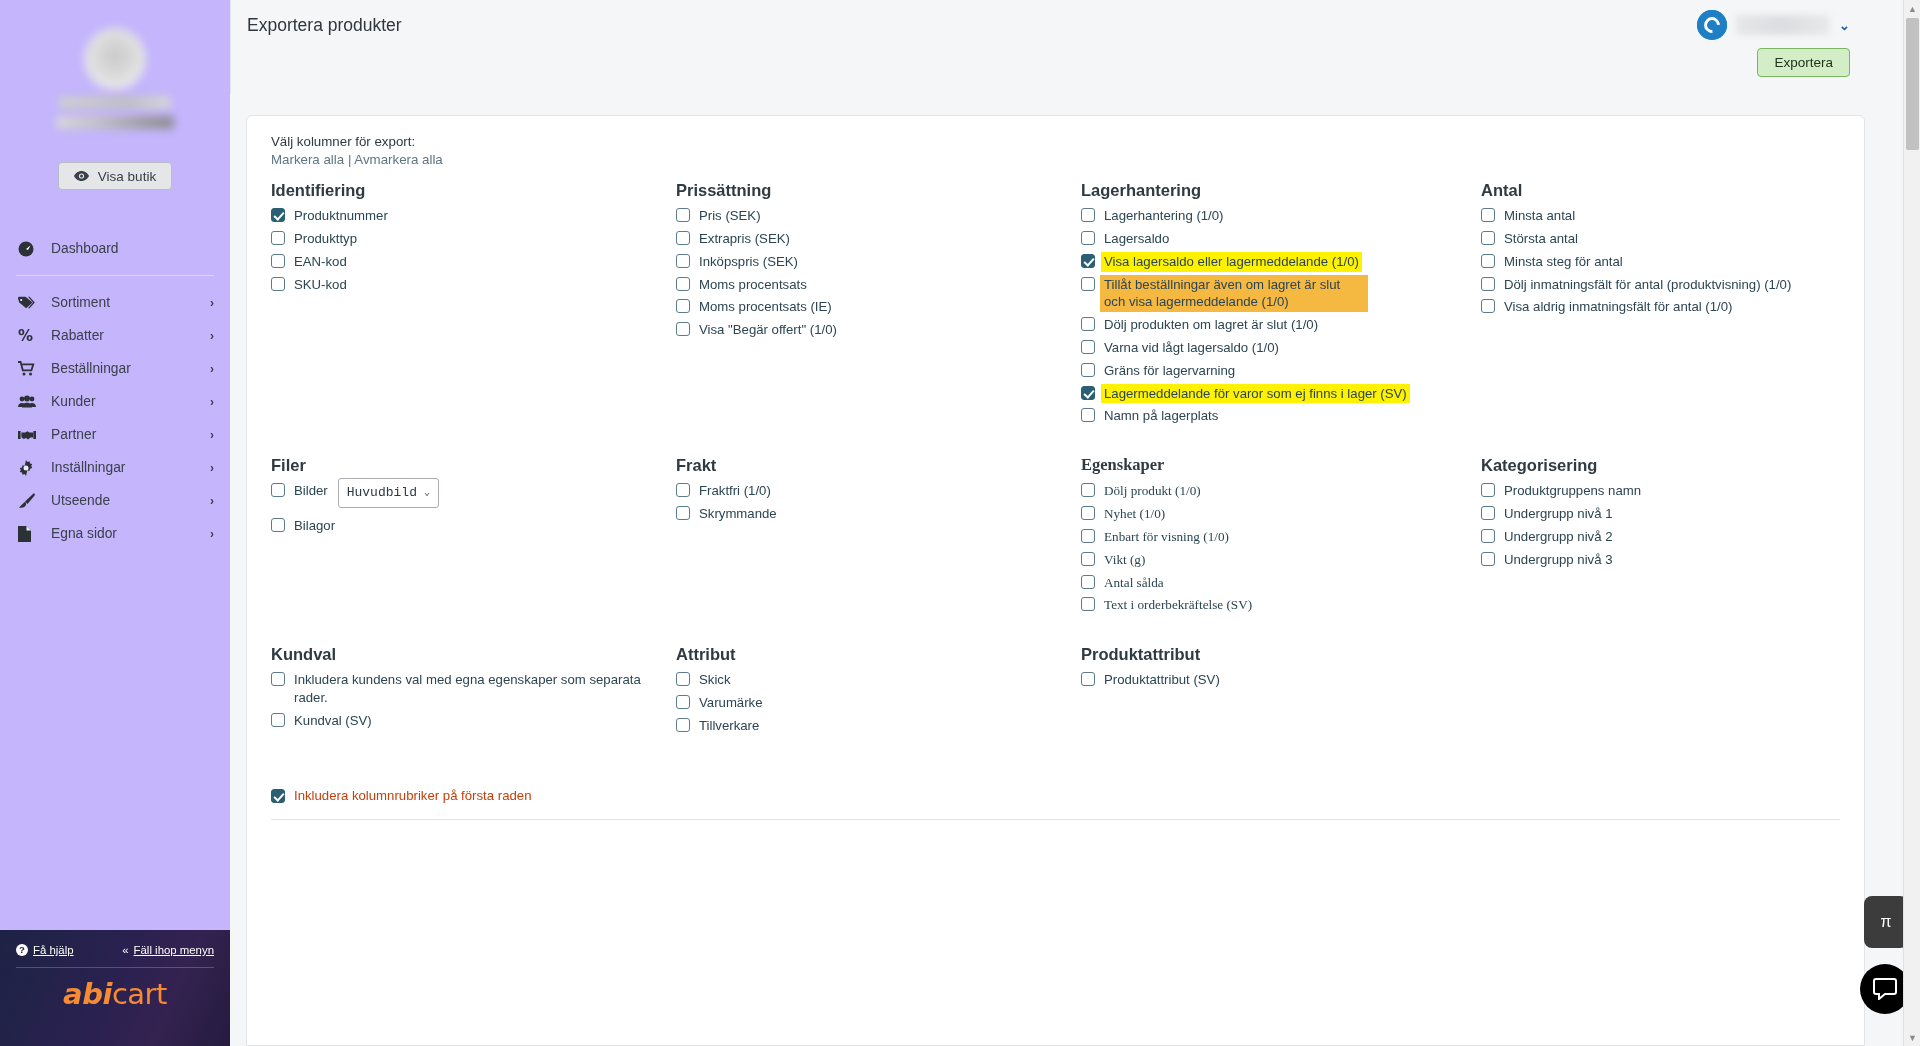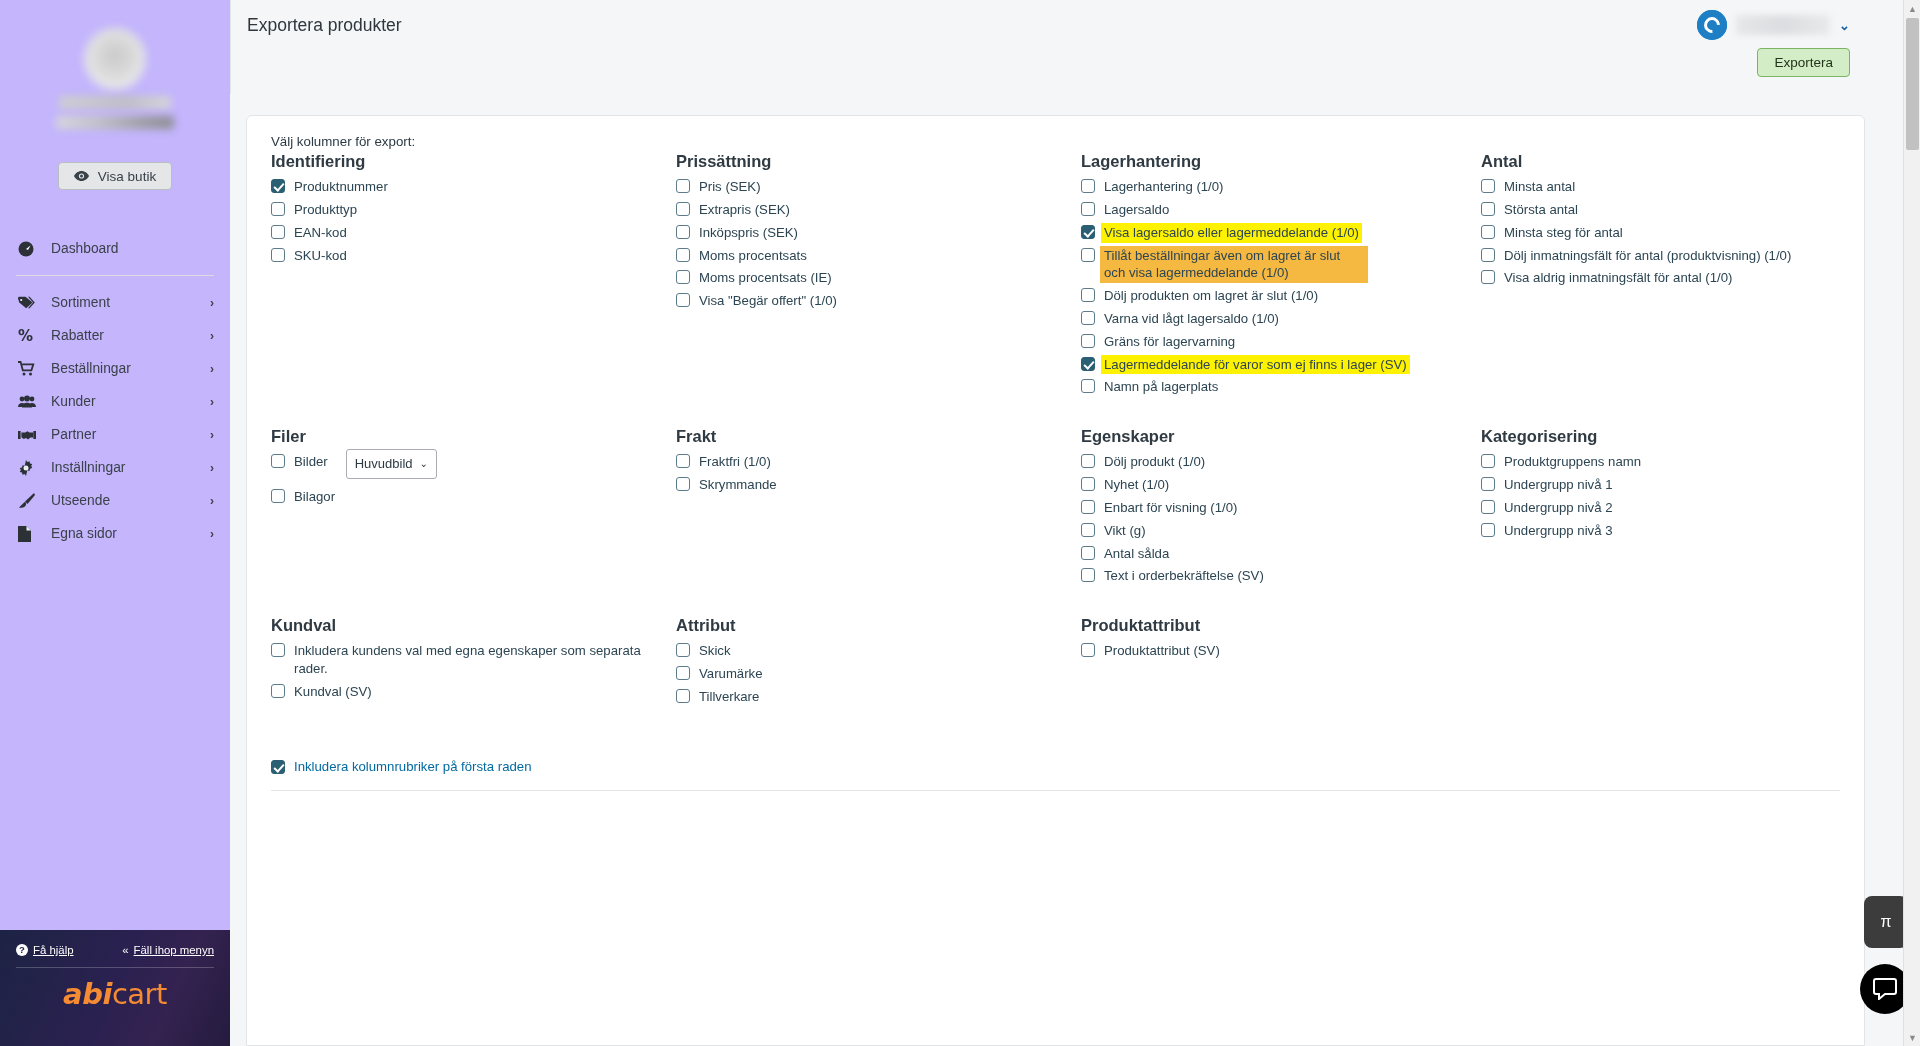--- a/index.html
+++ b/index.html
@@ -158,30 +158,30 @@
   .cb.on::after {
     content:""; position:absolute; left:4px; top:1px;
     width: 4px; height: 8px; border: solid #fff;
     border-width: 0 2px 2px 0; transform: rotate(42deg);
   }
   .lab { cursor: pointer; }
   .lab.hl-yellow { background: #fff200; padding: 1px 3px; margin: -1px -3px; }
   .lab.hl-orange { background: #f5b841; padding: 1px 4px; margin: -1px -4px; max-width: 268px; display:block; }
 
   .select-box {
-    margin-left: 18px; border: 1px solid #a9adb2; border-radius: 3px;
+    margin-left: 10px; border: 1px solid #a9adb2; border-radius: 3px;
     background: #fff; font-size: 13px; color: #2c3a44;
     padding: 5px 8px; display:flex; align-items:center; gap:7px;
-    cursor: pointer; position: relative; top: -4px;
+    cursor: pointer; position: relative; top: -4px; font-family: Liberation Mono, monospace;
   }
   .select-box .c { font-size: 10px; color:#2c3a44; }
 
   .bottom-row {
     margin-top: 22px; display:flex; align-items:center;
-    font-size: 13.2px; color:#0369a1;
+    font-size: 13.2px; color:#c2410c;
   }
   .bottom-sep { margin-top: 16px; height:1px; background:#e2e4e6; }
 
   
   .fab-pi {
     position: absolute; right: 12px; bottom: 98px;
     width: 44px; height: 52px; border-radius: 8px;
     background: #3c3c3c; color: #fff;
     display:flex; align-items:center; justify-content:center;
     font-size: 16px; cursor: pointer;
@@ -366,20 +366,25 @@
           </span>
         <span class="acct-blur"></span>
         <span class="acct-chev">⌄</span>
       </div>
 
       <button class="export-btn">Exportera</button>
     </div>
 
     <section class="card">
       <div class="valj">Välj kolumner för export:</div>
+      <div class="markera">
+        <a>Markera alla</a>
+        <span>|</span>
+        <a>Avmarkera alla</a>
+      </div>
 
       <div class="grid">
           <div class="block" style="padding-bottom: 26px;">
             <div class="sec-title">Identifiering</div>
             <div class="row">
               <span class="cb on"></span>
               <span class="lab">Produktnummer</span>
             </div>
             <div class="row">
               <span class="cb"></span>
@@ -502,21 +507,21 @@
             <div class="sec-title">Frakt</div>
             <div class="row">
               <span class="cb"></span>
               <span class="lab">Fraktfri (1/0)</span>
             </div>
             <div class="row">
               <span class="cb"></span>
               <span class="lab">Skrymmande</span>
             </div>
           </div>
-          <div class="block" style="padding-bottom: 26px;">
+          <div class="block" style="padding-bottom: 26px; font-family: Liberation Serif, serif;">
             <div class="sec-title">Egenskaper</div>
             <div class="row">
               <span class="cb"></span>
               <span class="lab">Dölj produkt (1/0)</span>
             </div>
             <div class="row">
               <span class="cb"></span>
               <span class="lab">Nyhet (1/0)</span>
             </div>
             <div class="row">

